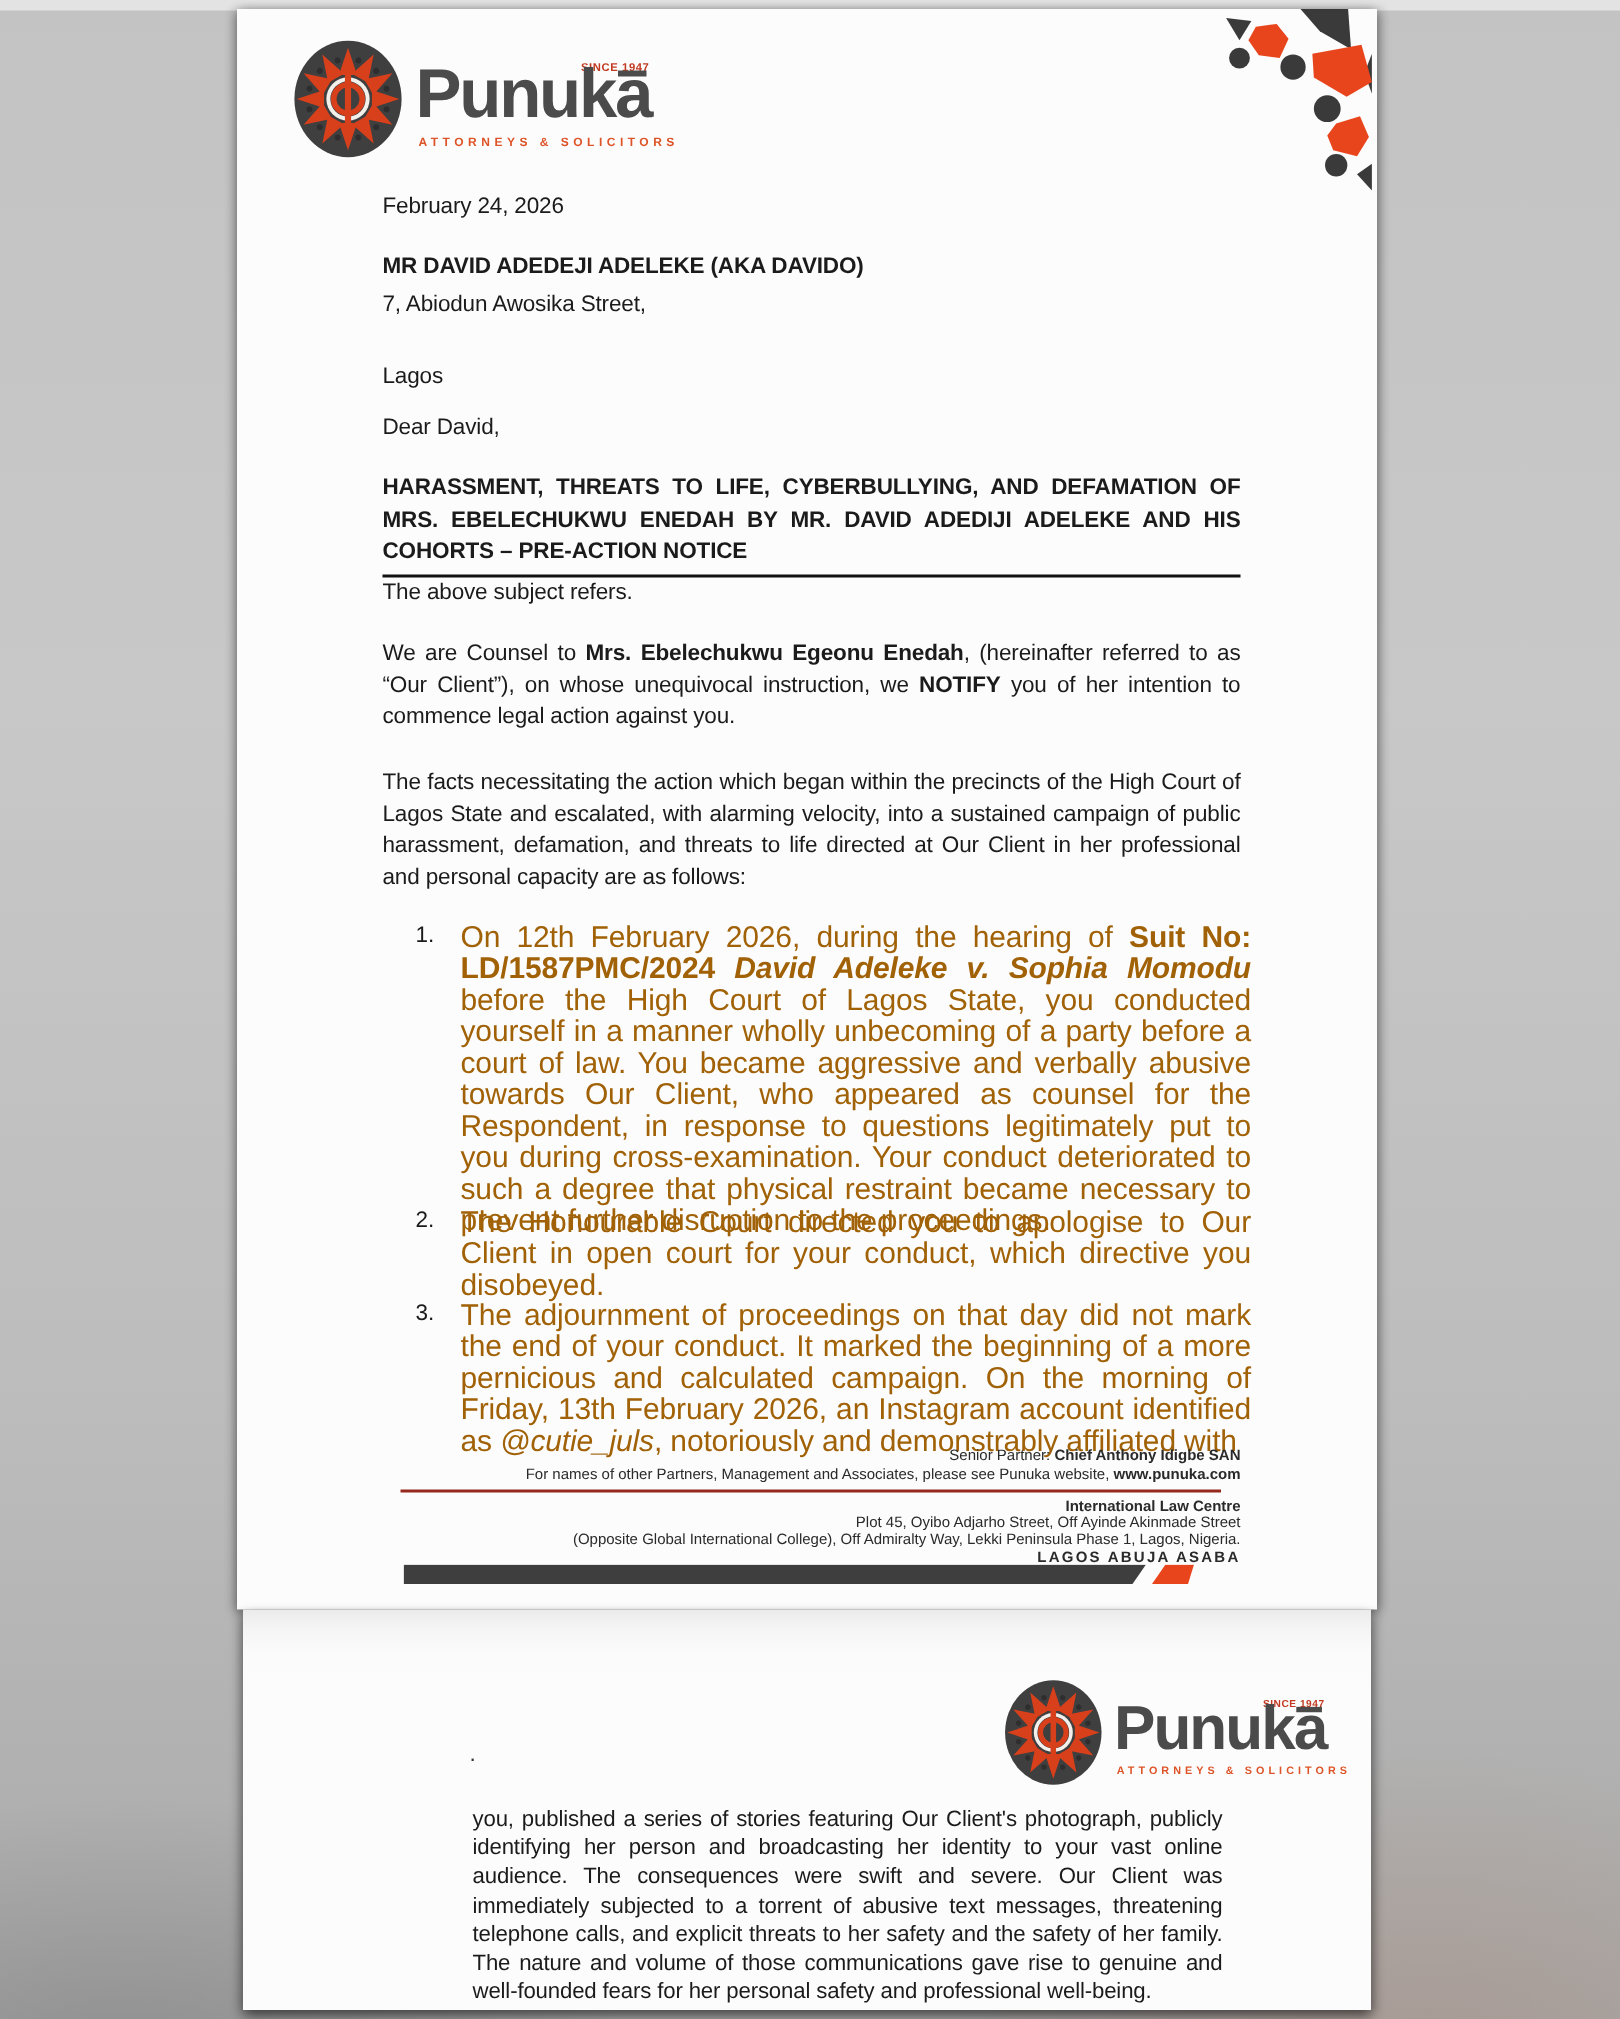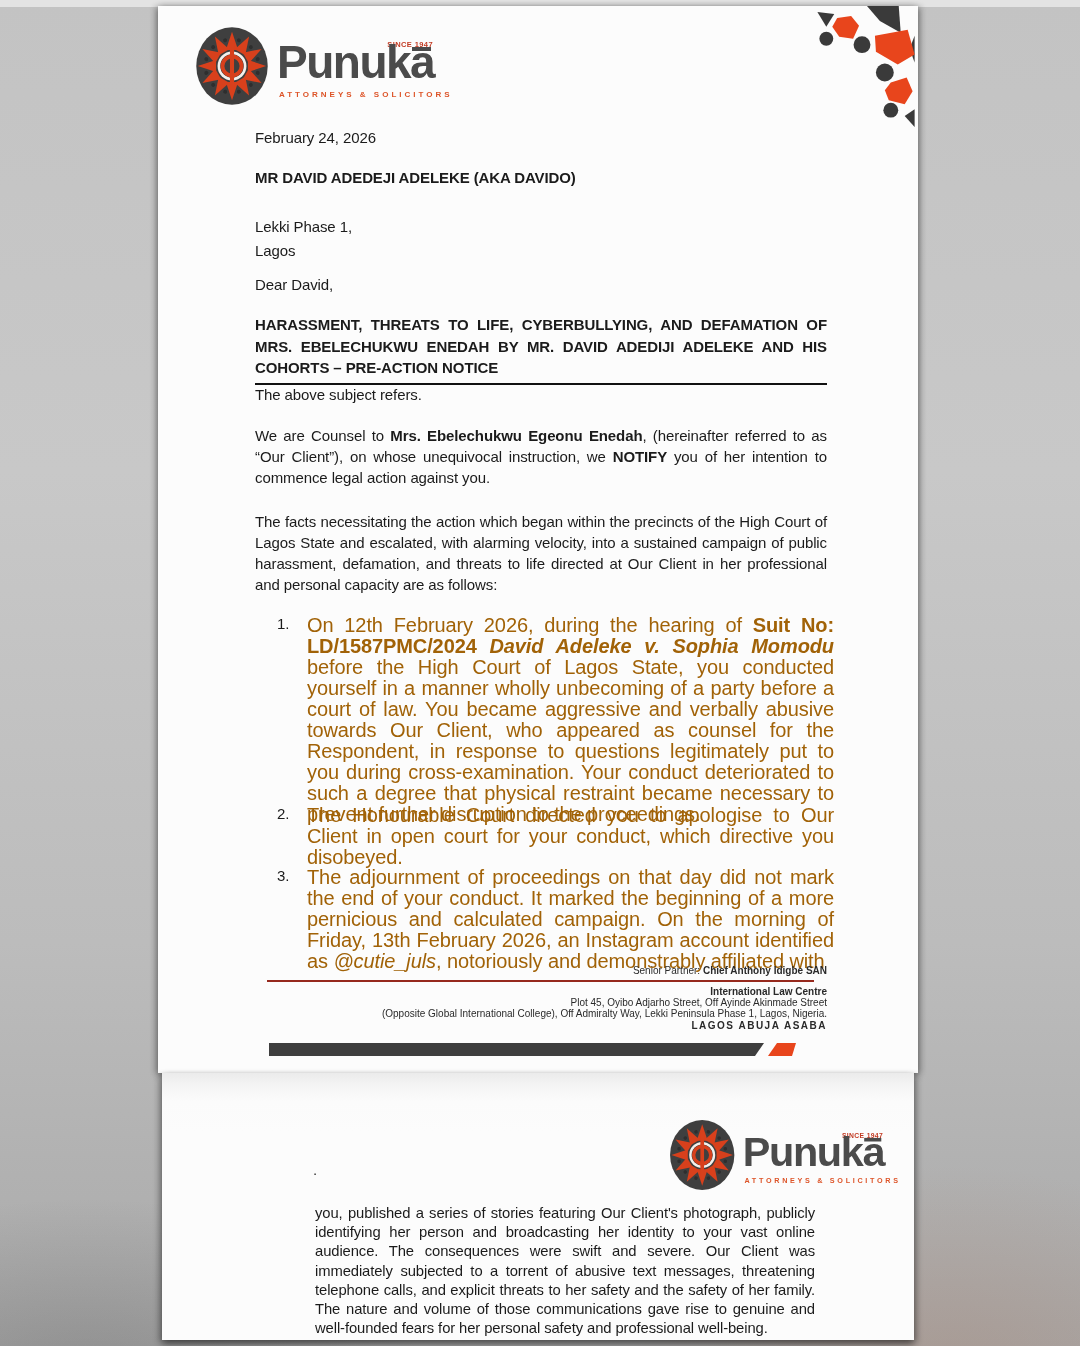--- a/index.html
+++ b/index.html
@@ -148,21 +148,21 @@
     </div>
   </div>
 
   <svg class="mosaic">
       <use href="#mosaic"></use>
     </svg>
 
   <div class="blk date">February 24, 2026</div>
 
   <div class="blk rname">MR DAVID ADEDEJI ADELEKE (AKA DAVIDO)</div>
-  <div class="blk addr1">Lekki Phase 1,</div>
+  <div class="blk addr0">7, Abiodun Awosika Street,</div>
   <div class="blk addr2">Lagos</div>
 
   <div class="blk salutation">Dear David,</div>
 
   <div class="blk subject-ref">The above subject refers.</div>
   <div class="blk subject jst">HARASSMENT, THREATS TO LIFE, CYBERBULLYING, AND DEFAMATION OF MRS. EBELECHUKWU ENEDAH BY MR. DAVID ADEDIJI ADELEKE AND HIS COHORTS – PRE-ACTION NOTICE</div>
 
   <p class="blk intro jst"><span>We are Counsel to </span><span style="font-weight: 700;">Mrs. Ebelechukwu Egeonu Enedah</span><span>, (hereinafter referred to as “Our Client”), on whose unequivocal instruction, we </span><span style="font-weight: 700;">NOTIFY</span><span> you of her intention to commence legal action against you.</span></p>
 
   <p class="blk facts jst">The facts necessitating the action which began within the precincts of the High Court of Lagos State and escalated, with alarming velocity, into a sustained campaign of public harassment, defamation, and threats to life directed at Our Client in her professional and personal capacity are as follows:</p>
@@ -175,20 +175,21 @@
     <span class="num">2.</span>
     <div class="li-text"><span>The Honourable Court directed you to apologise to Our Client in open court for your conduct, which directive you disobeyed.</span></div>
   </div>
   <div class="li li3">
     <span class="num">3.</span>
     <div class="li-text"><span>The adjournment of proceedings on that day did not mark the end of your conduct. It marked the beginning of a more pernicious and calculated campaign. On the morning of Friday, 13th February 2026, an Instagram account identified as </span><span style="font-style: italic;">@cutie_juls</span><span>, notoriously and demonstrably affiliated with</span></div>
   </div>
 
   <div class="footer">
     <div class="f-sp"><span>Senior Partner: </span><span style="font-weight: 700;">Chief Anthony Idigbe SAN</span></div>
+    <div class="f-sp"><span>For names of other Partners, Management and Associates, please see Punuka website, </span><span style="font-weight: 700;">www.punuka.com</span></div>
     <div class="f-divider"></div>
     <div class="f-line f-bold">International Law Centre</div>
     <div class="f-line">Plot 45, Oyibo Adjarho Street, Off Ayinde Akinmade Street</div>
     <div class="f-line">(Opposite Global International College), Off Admiralty Way, Lekki Peninsula Phase 1, Lagos, Nigeria.</div>
     <div class="f-line f-bold f-cities">LAGOS  ABUJA  ASABA</div>
   </div>
 
   <div class="bar"></div>
   <div class="bar-accent"></div>
 </section>

